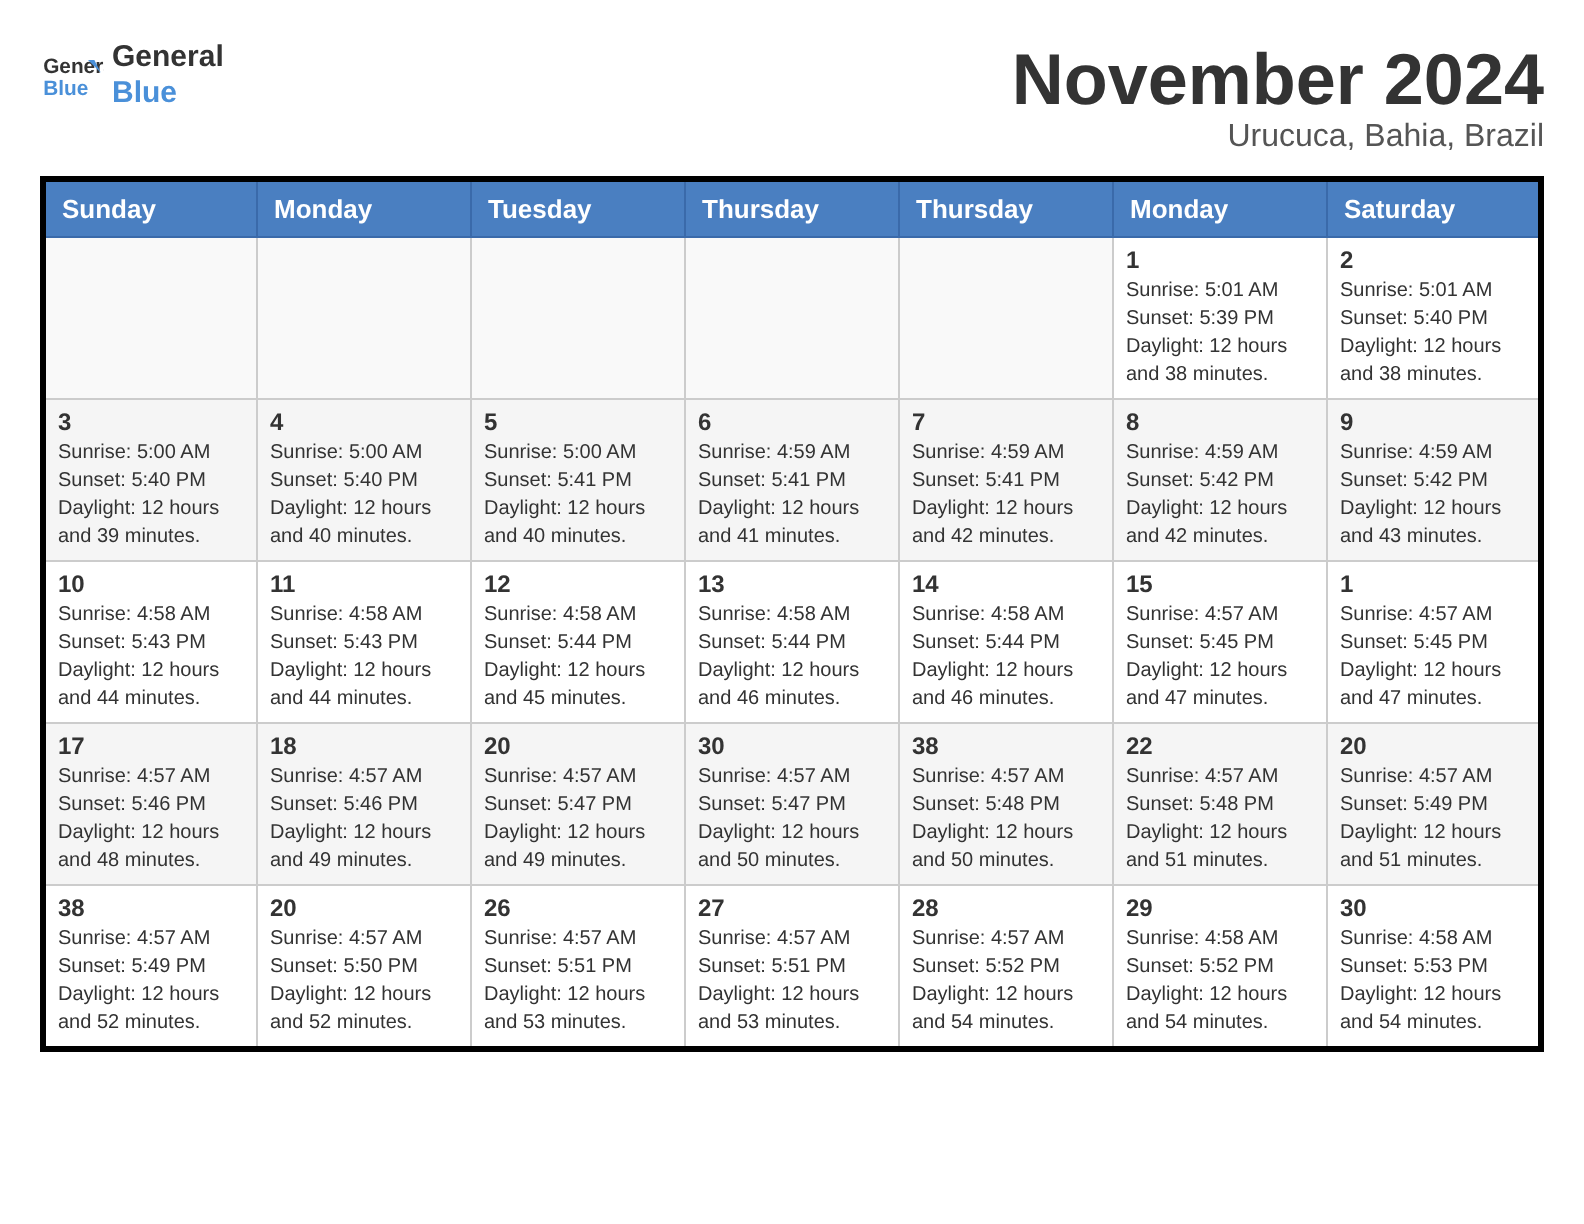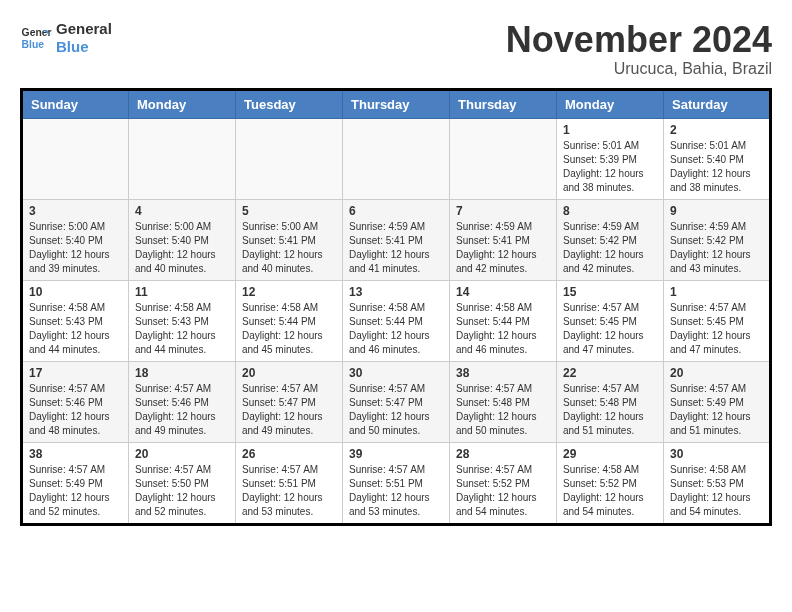--- a/index.html
+++ b/index.html
@@ -228,21 +228,21 @@
         </td>
         <td>
           <div class="day-num">20</div>
           <div class="day-info">Sunrise: 4:57 AM<br>Sunset: 5:50 PM<br>Daylight: 12 hours and 52 minutes.</div>
         </td>
         <td>
           <div class="day-num">26</div>
           <div class="day-info">Sunrise: 4:57 AM<br>Sunset: 5:51 PM<br>Daylight: 12 hours and 53 minutes.</div>
         </td>
         <td>
-          <div class="day-num">39</div>
+          <div class="day-num">27</div>
           <div class="day-info">Sunrise: 4:57 AM<br>Sunset: 5:51 PM<br>Daylight: 12 hours and 53 minutes.</div>
         </td>
         <td>
           <div class="day-num">28</div>
           <div class="day-info">Sunrise: 4:57 AM<br>Sunset: 5:52 PM<br>Daylight: 12 hours and 54 minutes.</div>
         </td>
         <td>
           <div class="day-num">29</div>
           <div class="day-info">Sunrise: 4:58 AM<br>Sunset: 5:52 PM<br>Daylight: 12 hours and 54 minutes.</div>
         </td>

